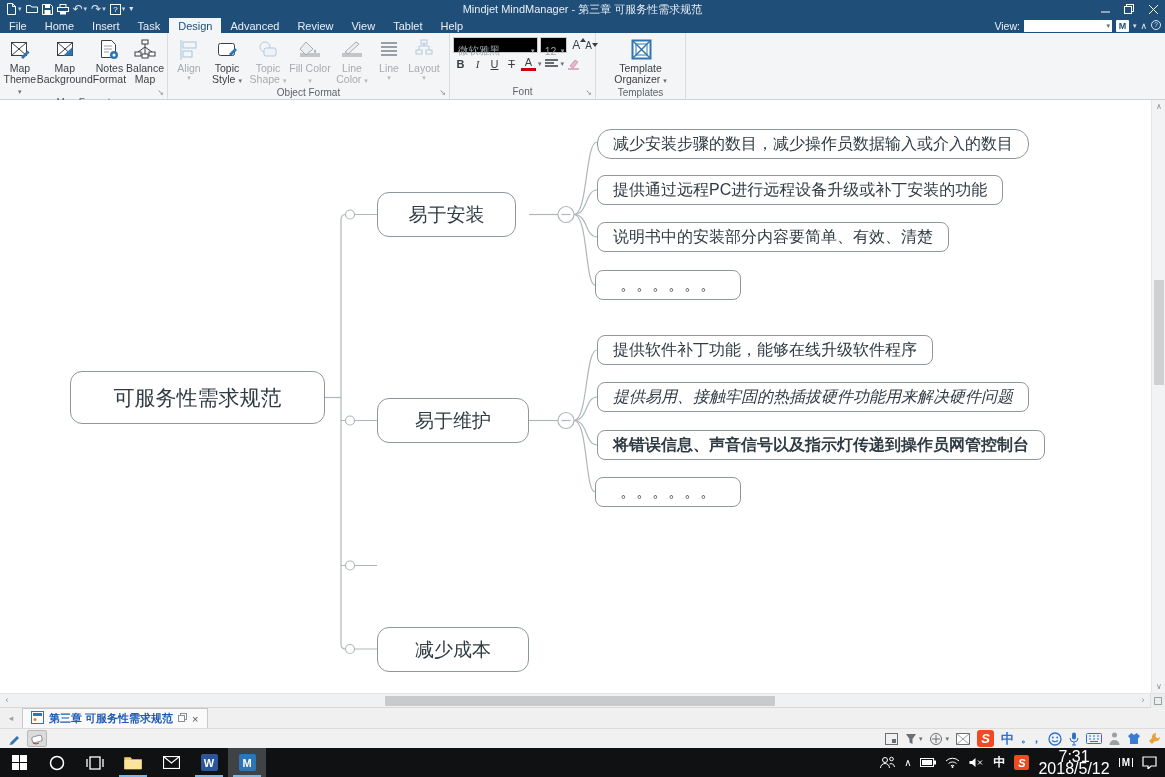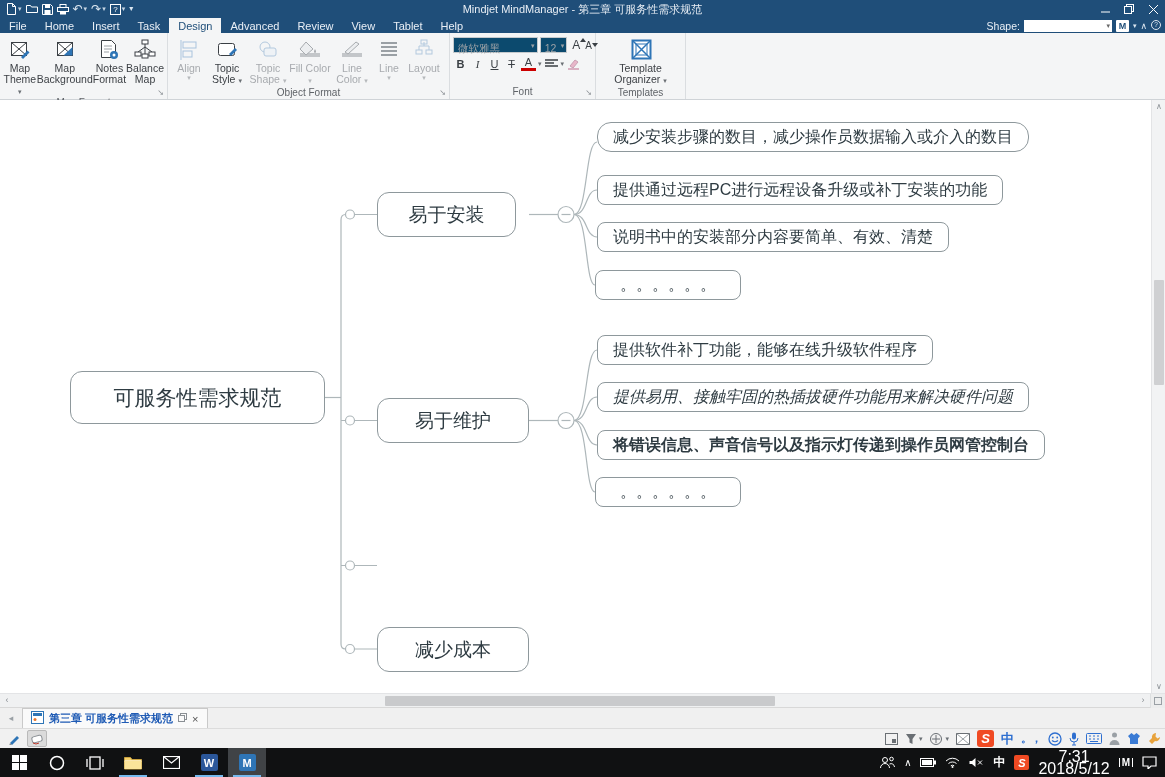--- a/index.html
+++ b/index.html
@@ -36,21 +36,21 @@
   .bigbtn .bico { height:26px; display:flex; align-items:center; justify-content:center; }
   .bigbtn .blab { font-size:10.5px; line-height:11px; color:#3b3f44; text-align:center; }
   .bigbtn.disabled .blab { color:#a8abaf; }
   .dd-inline { font-size:7px; color:#6a6f74; }
   .bigbtn.disabled .dd-inline { color:#b5b8bb; }
   .arrow-below { display:block; text-align:center; }
 
   
   #font-group .rbtns { flex-direction:column; align-items:stretch; padding-top:2px; }
   .frow { display:flex; align-items:center; gap:2px; }
-  .fbox { background:#0c4a6e; border:1px solid #c6cacd; height:16px; display:flex; font-size:10.5px; color:#9aa0a5; position:relative; padding:4px 10px 0 4px; }
+  .fbox { background:#000000; border:1px solid #c6cacd; height:16px; display:flex; align-items:center; font-size:10.5px; color:#9aa0a5; position:relative; padding:12px 10px 0 4px; }
   .fbox .dd { position:absolute; right:2px; font-size:7px; color:#9aa0a5; }
   #font-name { width:92px; }
   #font-size { width:28px; }
   .grow-font { font-size:12px; color:#3a3f44; margin-left:3px; position:relative; }
   .grow-font .tri { position:absolute; right:-6px; top:1px; width:0; height:0; border-left:3px solid transparent; border-right:3px solid transparent; }
   .fmt { width:15px; height:15px; display:flex; align-items:center; justify-content:center; font-size:11px; color:#3a3f44; }
 
   
   #canvas { position:relative; width:1165px; height:593px; background:#fff; }
   #connectors { position:absolute; left:0; top:0; }
@@ -170,21 +170,21 @@
   <span class="mtab">Home</span>
   <span class="mtab">Insert</span>
   <span class="mtab">Task</span>
   <span class="mtab active">Design</span>
   <span class="mtab">Advanced</span>
   <span class="mtab">Review</span>
   <span class="mtab">View</span>
   <span class="mtab">Tablet</span>
   <span class="mtab">Help</span>
   <div id="find-area">
-    <span>Shape:</span>
+    <span>View:</span>
     <span id="find-wrap">
         <input id="find-input" value="" style="">
         <span class="dd">▾</span>
       </span>
     <span id="match-btn">M</span>
     <span class="mb-ico" style="font-size:7px;">▾</span>
     <span class="mb-ico">∧</span>
     <span class="mb-ico"><svg width="10" height="10" viewBox="0 0 10 10">
           <circle cx="5" cy="5" r="4.5" fill="none" stroke="#dce6f0"></circle>
           <text x="5" y="7.4" font-size="6.5" fill="#dce6f0" text-anchor="middle">?</text>
@@ -415,21 +415,21 @@
       <path d="M574 320.5 C588 320.5 585 392 595 392"></path>
     </g>
   </svg>
 
   <div class="topic" id="central-topic">可服务性需求规范</div>
 
   <div class="topic branch" style="top:92px; width:139px;">易于安装</div>
   <div class="topic branch" style="top:298px; width:152px;">易于维护</div>
   <div class="topic branch" style="top:527px; width:152px;">减少成本</div>
 
-  <div class="topic sub" style="top:22px;border-radius:14px;">减少安装步骤的数目，减少操作员数据输入或介入的数目</div>
+  <div class="topic sub" style="top:29px;border-radius:14px;">减少安装步骤的数目，减少操作员数据输入或介入的数目</div>
   <div class="topic sub" style="top:75px;">提供通过远程PC进行远程设备升级或补丁安装的功能</div>
   <div class="topic sub" style="top:122px;">说明书中的安装部分内容要简单、有效、清楚</div>
   <div class="topic sub" style="top:170px; left:595px; width:146px;">。。。。。。</div>
 
   <div class="topic sub" style="top:235px;">提供软件补丁功能，能够在线升级软件程序</div>
   <div class="topic sub" style="top:282px;font-style:italic;">提供易用、接触牢固的热插拔硬件功能用来解决硬件问题</div>
   <div class="topic sub" style="top:330px;font-weight:bold;">将错误信息、声音信号以及指示灯传递到操作员网管控制台</div>
   <div class="topic sub" style="top:377px; left:595px; width:146px;">。。。。。。</div>
 
   <div id="vscroll">

